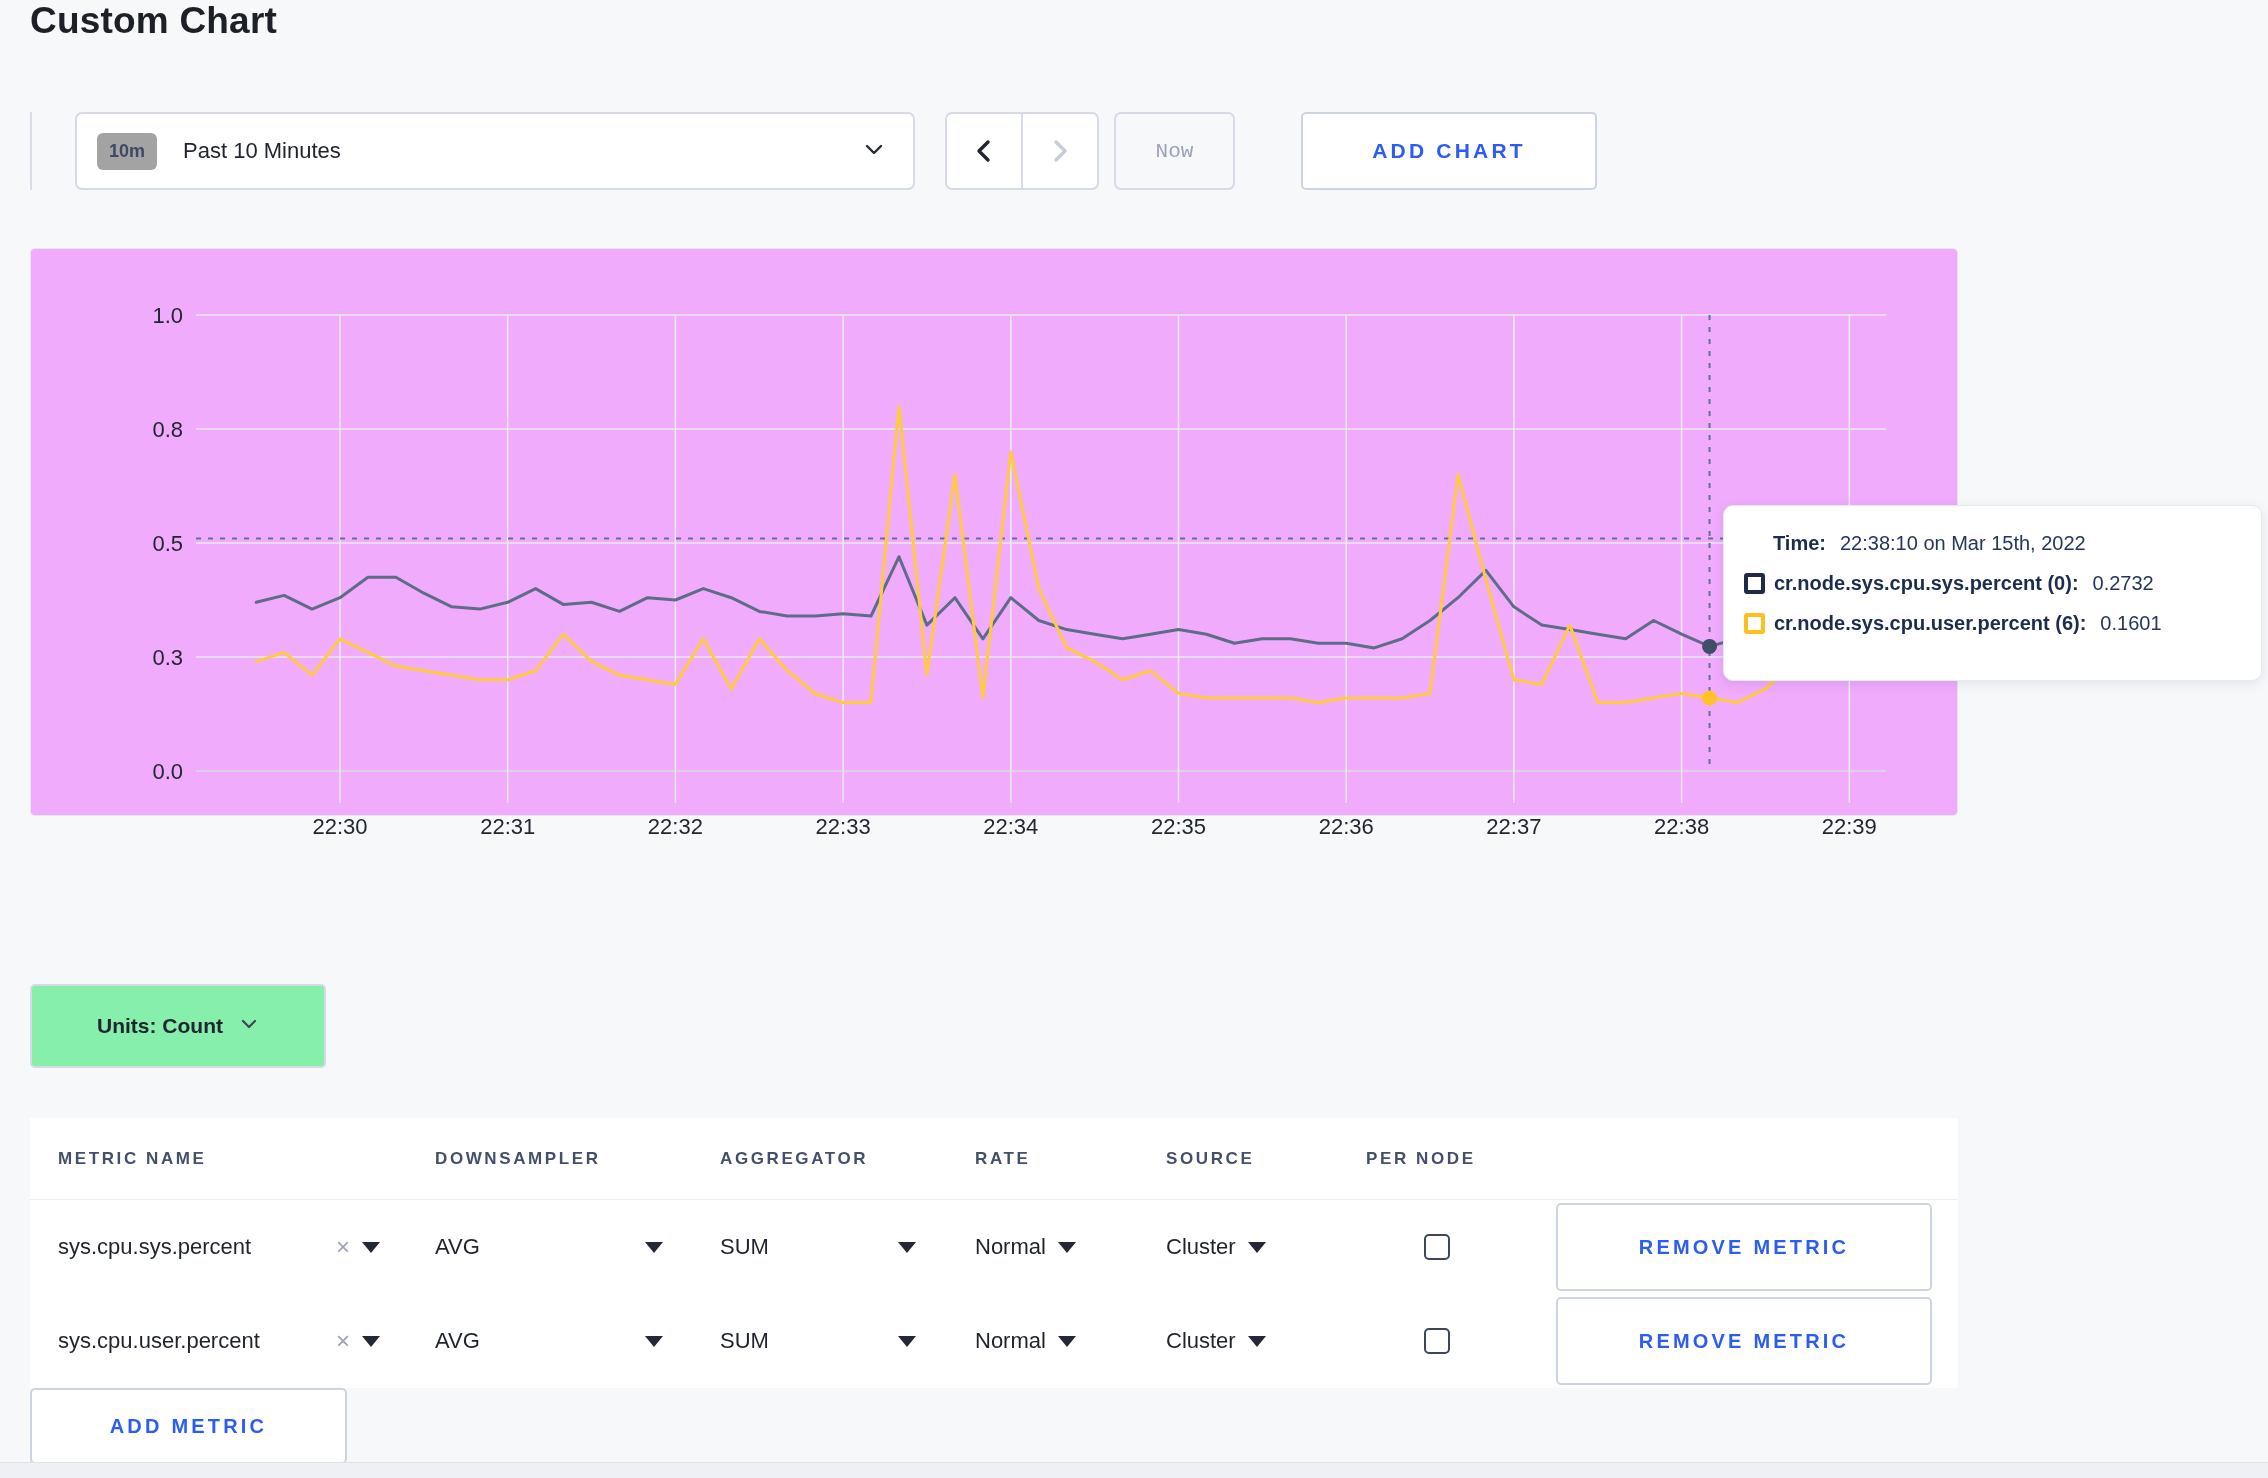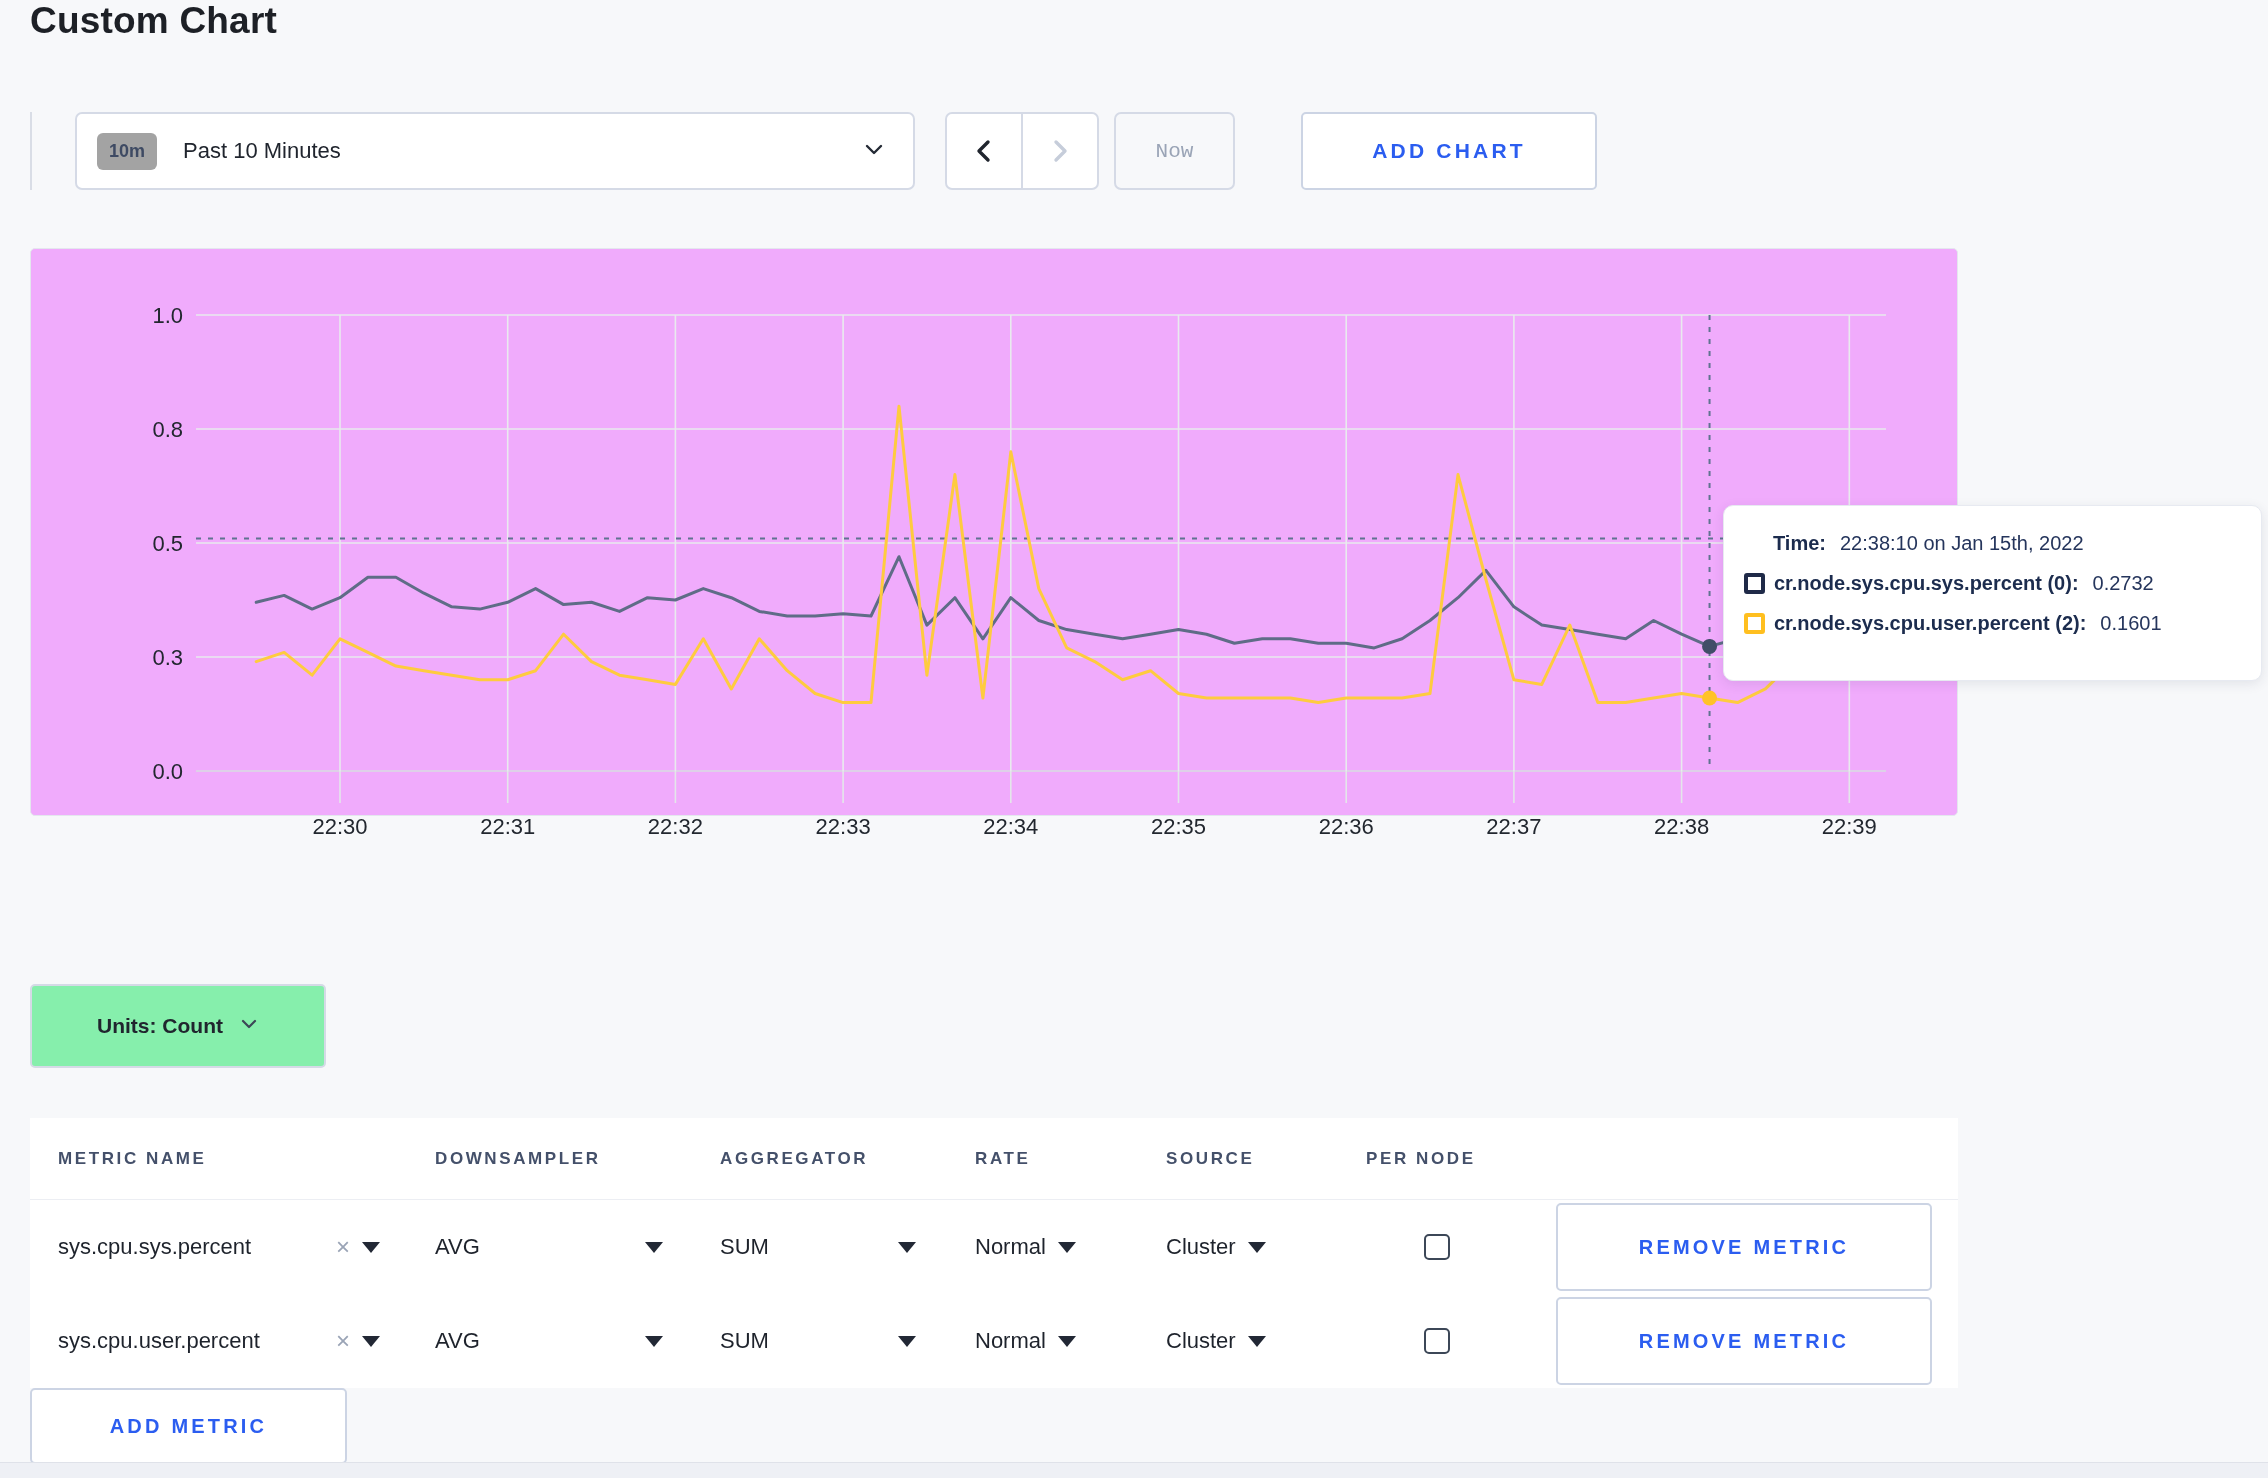--- a/index.html
+++ b/index.html
@@ -141,30 +141,30 @@
       <polyline points="225.2,412.6 253.1,403.4 281.1,426.2 309.0,389.8 336.9,403.4 364.9,417.1 392.9,421.7 420.8,426.2 448.8,430.8 476.7,430.8 504.6,421.7 532.6,385.2 560.5,412.6 588.5,426.2 616.5,430.8 644.4,435.4 672.3,389.8 700.3,439.9 728.3,389.8 756.2,421.7 784.1,444.5 812.1,453.6 840.0,453.6 868.0,157.2 895.9,426.2 923.9,225.6 951.9,449.0 979.8,202.8 1007.8,339.6 1035.7,398.9 1063.7,412.6 1091.6,430.8 1119.5,421.7 1147.5,444.5 1175.5,449.0 1203.4,449.0 1231.3,449.0 1259.3,449.0 1287.3,453.6 1315.2,449.0 1343.2,449.0 1371.1,449.0 1399.0,444.5 1427.0,225.6 1454.9,330.5 1482.9,430.8 1510.8,435.4 1538.8,376.1 1566.8,453.6 1594.7,453.6 1622.6,449.0 1650.6,444.5 1678.5,449.0 1706.5,453.6 1734.4,439.9 1762.4,412.6 1790.3,398.9 1818.3,426.2 1846.2,398.9" fill="none" stroke="#fecb3f" stroke-width="3" stroke-linejoin="round" stroke-linecap="round"></polyline>
       <circle cx="1678.5499999999997" cy="397.4208" r="7.5" fill="#414e68"></circle>
       <circle cx="1678.5499999999997" cy="448.9944" r="7.5" fill="#ffc228"></circle>
     </svg>
 </div>
 
 <div class="chart-tooltip">
   <div class="tt-row">
     <span class="tt-indent"></span>
     <span class="tt-label">Time:</span>
-    <span class="tt-value">22:38:10 on Jan 15th, 2022</span>
+    <span class="tt-value">22:38:10 on Mar 15th, 2022</span>
   </div>
   <div class="tt-row">
     <span class="tt-swatch" id="sw0" style="border-color: rgb(31, 42, 72);"></span>
     <span class="tt-label">cr.node.sys.cpu.sys.percent (0):</span>
     <span class="tt-value">0.2732</span>
   </div>
   <div class="tt-row">
     <span class="tt-swatch" id="sw1" style="border-color: rgb(255, 191, 31);"></span>
-    <span class="tt-label">cr.node.sys.cpu.user.percent (2):</span>
+    <span class="tt-label">cr.node.sys.cpu.user.percent (6):</span>
     <span class="tt-value">0.1601</span>
   </div>
 </div>
 
 <div class="units-row">
   <div class="units-box">
     <span class="units-label">Units: Count</span>
     <span>
       <svg width="20" height="20" viewBox="0 0 20 20">
           <polyline points="4,7 10,13 16,7" fill="none" stroke="#3c4757" stroke-width="2.2" stroke-linecap="round" stroke-linejoin="round"></polyline>

